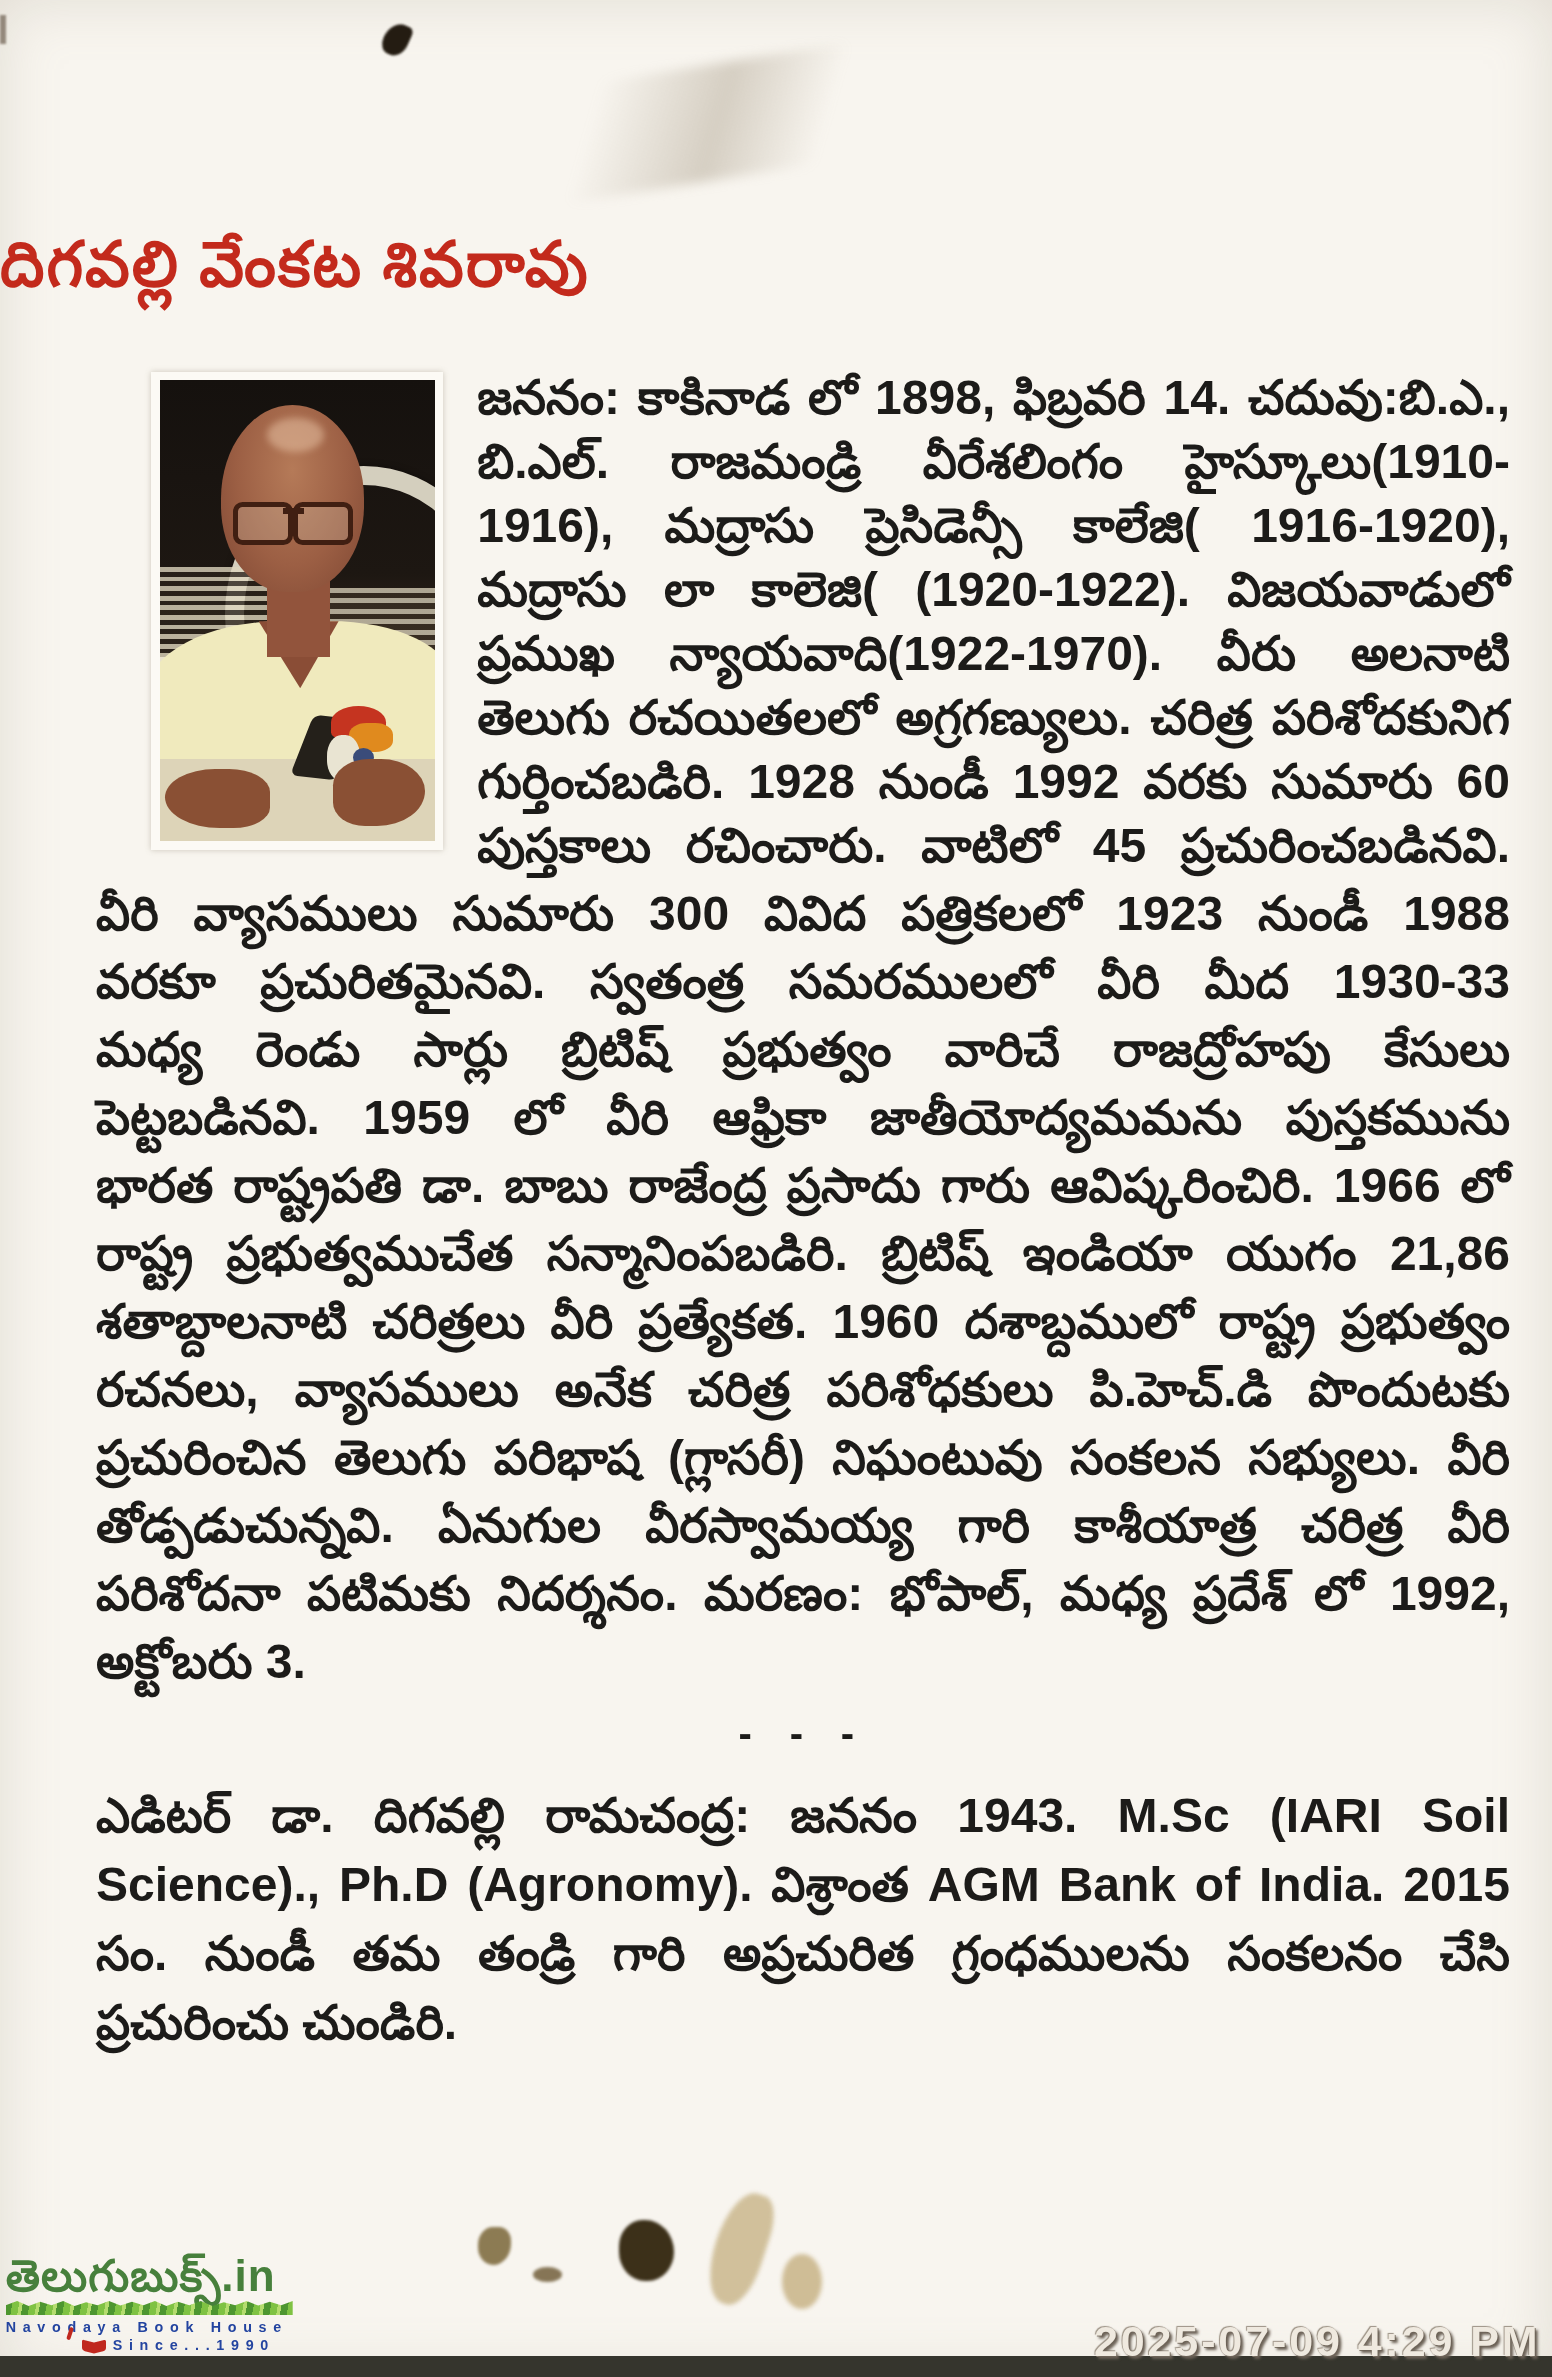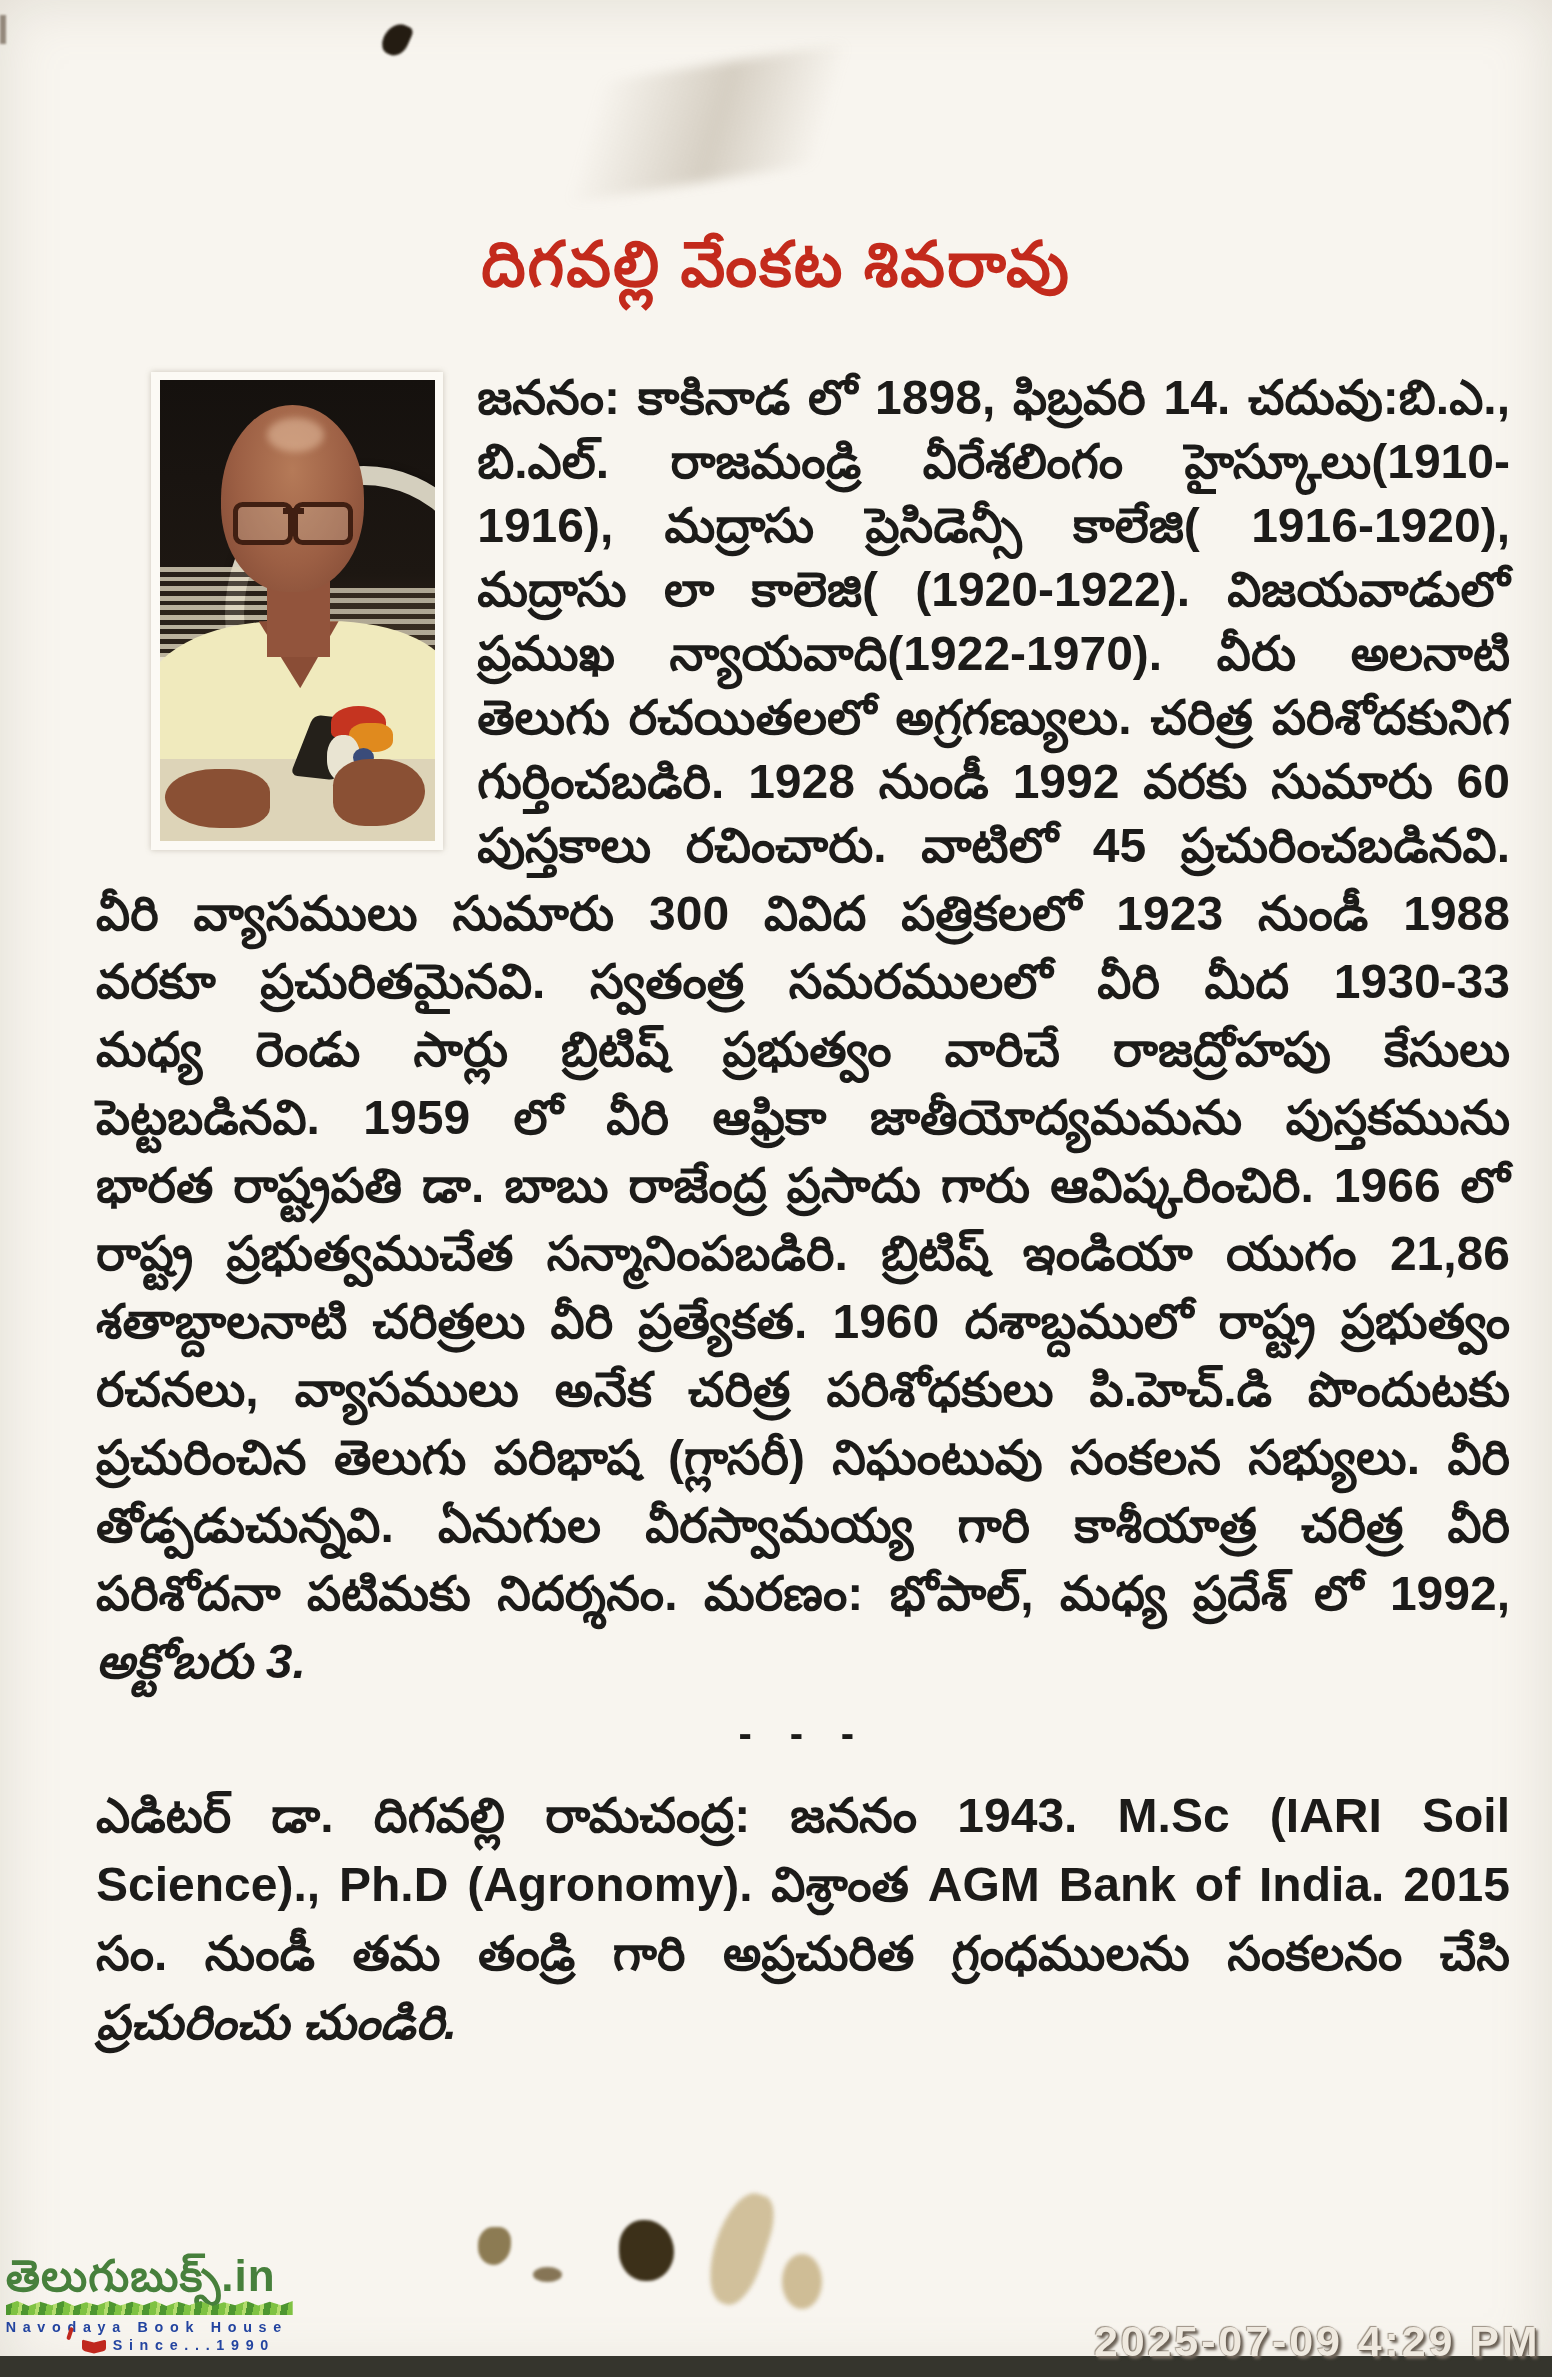--- a/index.html
+++ b/index.html
@@ -18,21 +18,21 @@
   .sm-top-black{left:384px;top:23px;width:25px;height:32.5px;background:#241c12;
     border-radius:60% 20% 50% 40%;transform:rotate(24deg);filter:blur(1px);}
   .sm-b1{left:619px;top:2220px;width:55px;height:61px;background:#3c3019;border-radius:45% 55% 50% 50%;filter:blur(1.4px);}
   .sm-b2{left:715px;top:2191px;width:50px;height:115px;background:#cdbb93;border-radius:60% 40% 50% 60%;transform:rotate(18deg);filter:blur(1.9px);opacity:.9;}
   .sm-b3{left:782px;top:2254px;width:40px;height:55px;background:#cfbd96;border-radius:50%;filter:blur(1.9px);}
   .sm-b4{left:478px;top:2227px;width:32.5px;height:38px;background:#7a6638;border-radius:50% 40% 60% 50%;filter:blur(1.4px);opacity:.85;}
   .sm-b5{left:533px;top:2267px;width:29px;height:15.3px;background:#6a5631;border-radius:50%;filter:blur(1.4px);opacity:.8;}
   .sm-left-edge{left:0;top:15.3px;width:5.7px;height:29px;background:#5a4a3a;opacity:.6;filter:blur(1px);}
   
   .title{
-    margin:228px 0 0 0;text-align:center;
+    margin:228px 0 0 0;
     font-size:63px;font-weight:bold;color:#c32a1c;letter-spacing:1.9px;
   }
   
   .content{margin:50px 42px 0 96px;}
   .bio-top{display:flex;align-items:flex-start;}
   .photo-frame{
     flex:0 0 auto;margin:5.7px 34px 0 55px;padding:8.6px;background:#fcfaf5;
     box-shadow:0 0 5.7px rgba(120,110,90,.35);
   }
   .photo{position:relative;width:275px;height:461px;overflow:hidden;background:#e9e2cc;}
@@ -68,21 +68,21 @@
   .ph-toy .t-orange{position:absolute;left:25px;top:17px;width:44px;height:29px;background:#e08a1e;border-radius:40%;}
   .ph-toy .t-white{position:absolute;left:3.8px;top:29px;width:32.5px;height:46px;background:#e9e4d2;border-radius:45%;}
   .ph-toy .t-blue{position:absolute;left:29px;top:42px;width:21px;height:19px;background:#3a4c7a;border-radius:50%;}
   
   .tl{font-size:48px;font-weight:700;white-space:normal;
       text-align:justify;text-align-last:justify;}
   .col-text{flex:1 1 auto;}
   .col-text .tl{line-height:64px;}
   .full-text{margin-top:1.9px;}
   .full-text .tl{line-height:68px;}
-  .tl.last{text-align:left;text-align-last:left;font-style:italic;}
+  .tl.last{text-align:left;text-align-last:left;}
   .divider{margin-top:15.3px;text-align:center;font-size:40px;font-weight:bold;letter-spacing:13.4px;}
   .editor{margin-top:25px;}
   .editor .tl{line-height:69px;}
   
   .watermark{position:absolute;left:5.7px;bottom:24px;width:315px;}
   .wm-logo{font-size:44px;font-weight:bold;color:#47803c;letter-spacing:1px;line-height:46px;}
   .wm-grass{width:287px;height:14.3px;margin-top:1.9px;
     background:repeating-linear-gradient(100deg,#4d9630 0 6.7px,#7fc243 6.7px 13.4px,#b4dc6e 13.4px 17px);
     clip-path:polygon(0 30%,4% 0,8% 35%,12% 5%,16% 30%,20% 0,24% 35%,28% 8%,32% 30%,36% 0,40% 32%,44% 6%,48% 30%,52% 0,56% 35%,60% 5%,64% 30%,68% 0,72% 35%,76% 8%,80% 30%,84% 0,88% 32%,92% 6%,96% 30%,100% 0,100% 100%,0 100%);}
   .wm-line1{margin-top:3.8px;font-size:14.3px;font-weight:bold;color:#2344a0;letter-spacing:6.7px;}

